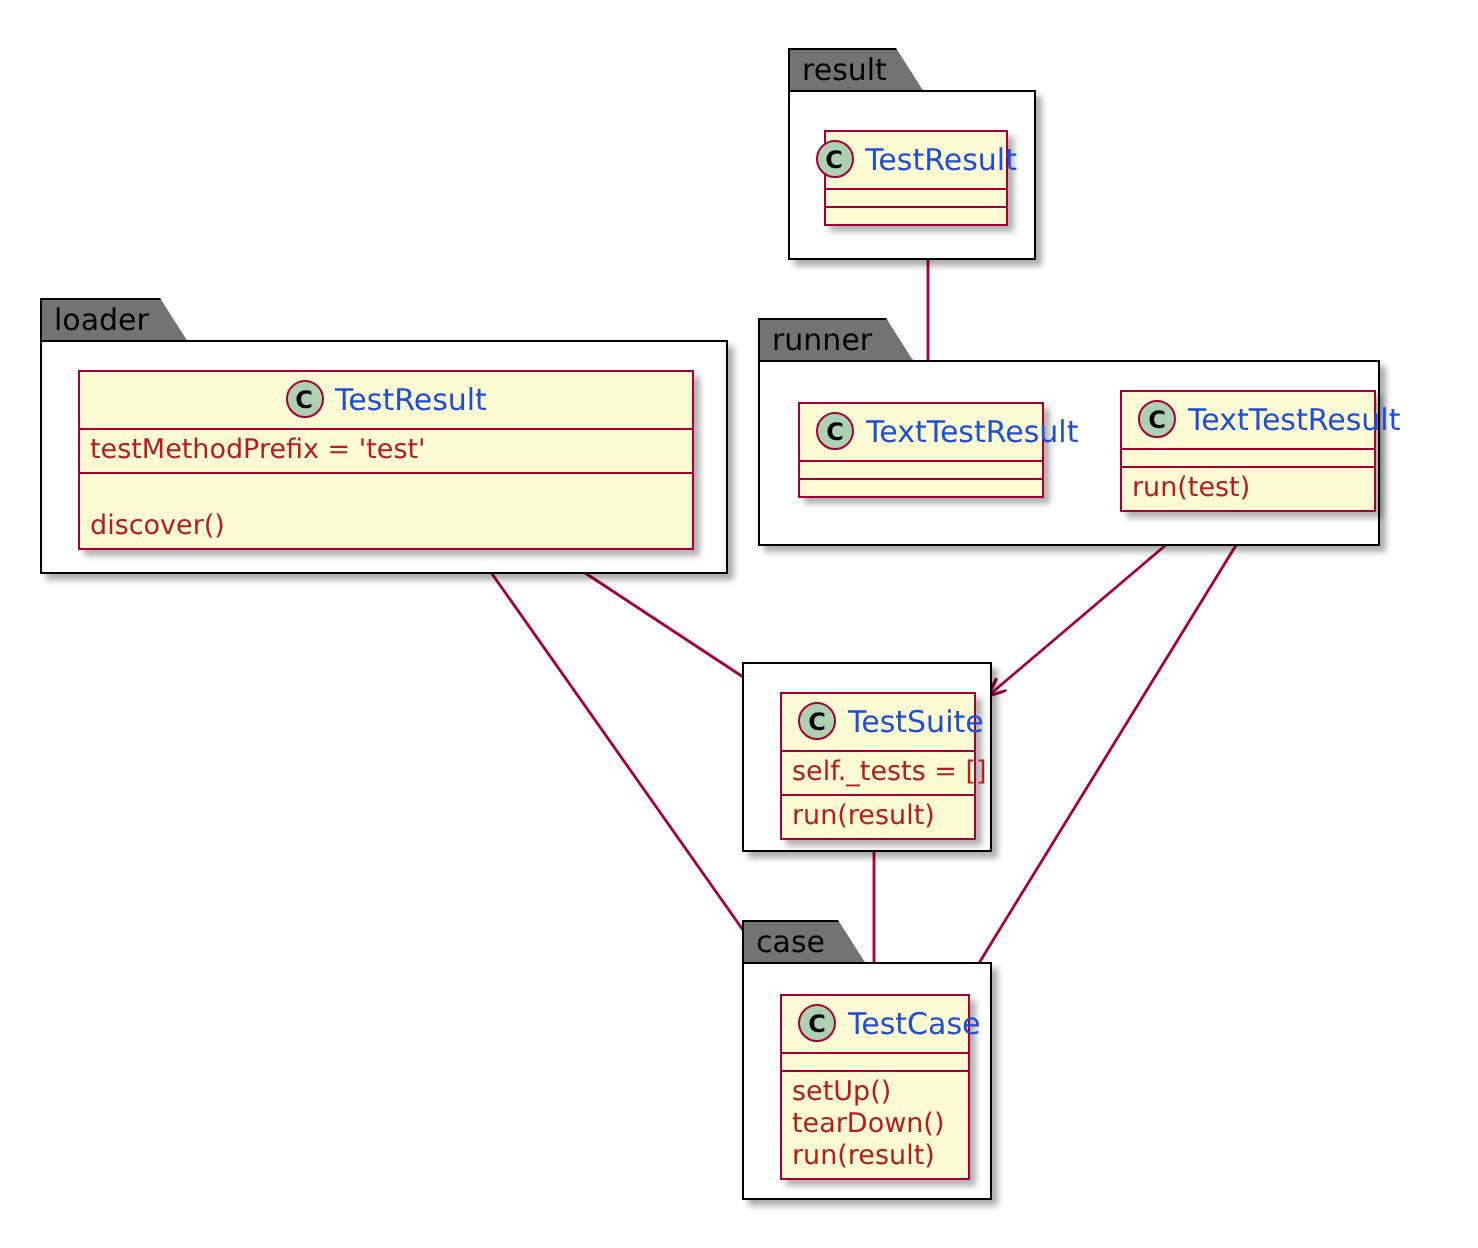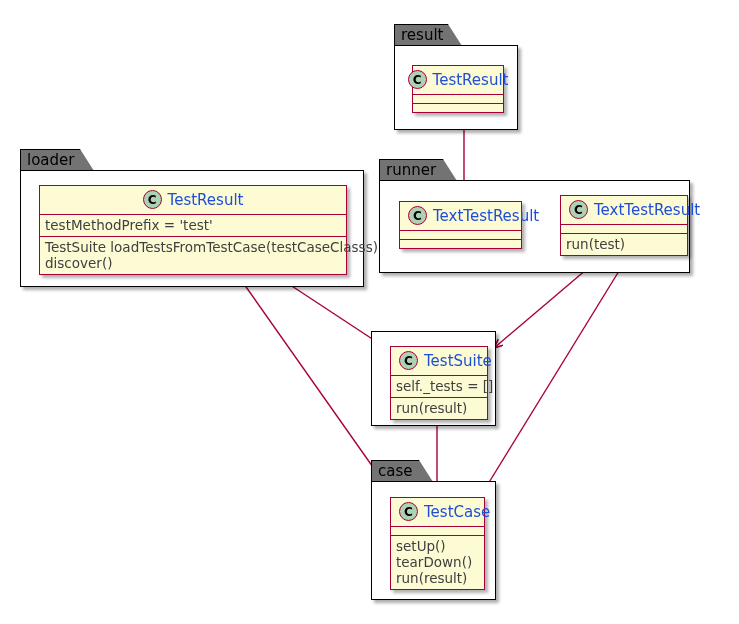--- a/index.html
+++ b/index.html
@@ -89,21 +89,21 @@
     font-weight: bold;
     color: #000000;
     flex: 0 0 auto;
     line-height: 1;
   }
   .clz-comp {
     padding: 2px 5px 3px 5px;
     border-bottom: 1.2px solid #a80036;
     font-size: 13.5px;
     line-height: 16px;
-    color: #404040;
+    color: #b91c1c;
     white-space: pre;
     min-height: 6px;
   }
   .clz-comp:last-child {
     border-bottom: none;
   }
   .clz-comp.empty {
     height: 8px;
     padding: 0;
   }
@@ -163,21 +163,21 @@
 
   <div class="package" style="left:20px; top:149px; width:344px; height:138px;">
     <div class="pkg-tab" style="width:74px;">loader</div>
     <div class="pkg-body" style="top:21px; width:344px; height:117px;"></div>
     <div class="clazz" style="left:19px; top:36px; width:308px;">
       <div class="clz-head">
         <span class="cicon">C</span>
         <span class="clz-name">TestResult</span>
       </div>
       <div class="clz-comp">testMethodPrefix = 'test'</div>
-      <div class="clz-comp"><span>TestSuite loadTestsFromTestCase(testCaseClasss)</span><br><span>discover()</span></div>
+      <div class="clz-comp"><br><span>discover()</span></div>
     </div>
   </div>
 
   <div class="package" style="left:379px; top:159px; width:311px; height:114px;">
     <div class="pkg-tab" style="width:78px;">runner</div>
     <div class="pkg-body" style="top:21px; width:311px; height:93px;"></div>
 
     <div class="clazz" style="left:20px; top:42px; width:123px;">
       <div class="clz-head" style="justify-content:flex-start;">
         <span class="cicon">C</span>

